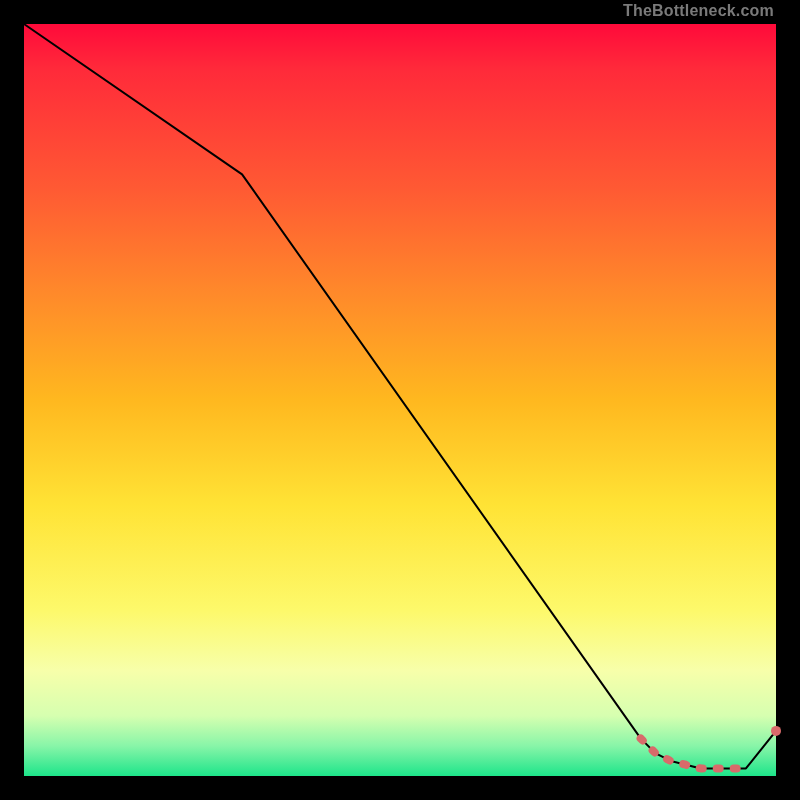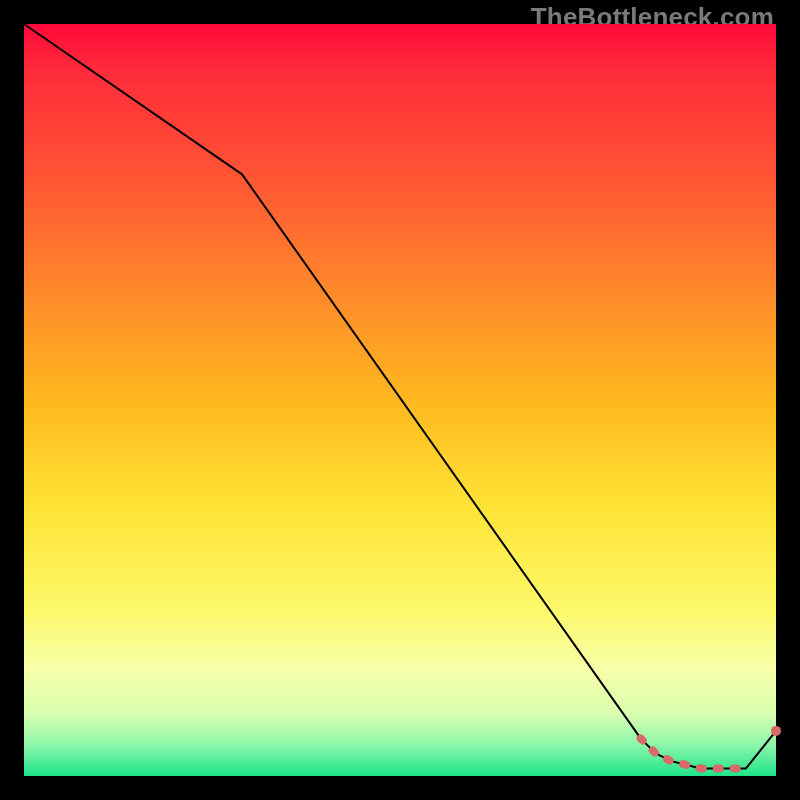--- a/index.html
+++ b/index.html
@@ -35,21 +35,21 @@
       #d6ffb0 92%,
       #88f5a8 96%,
       #1de48a 100%
     );
   }
   .watermark {
     position: absolute;
     top: 2px;
     right: 26px;
     font-family: Arial, Helvetica, sans-serif;
-    font-size: 26px;
+    font-size: 16px;
     font-weight: 600;
     color: #7a7a7a;
     letter-spacing: 0.2px;
     user-select: none;
   }
   svg.overlay {
     position: absolute;
     left: 0;
     top: 0;
     width: 752px;

